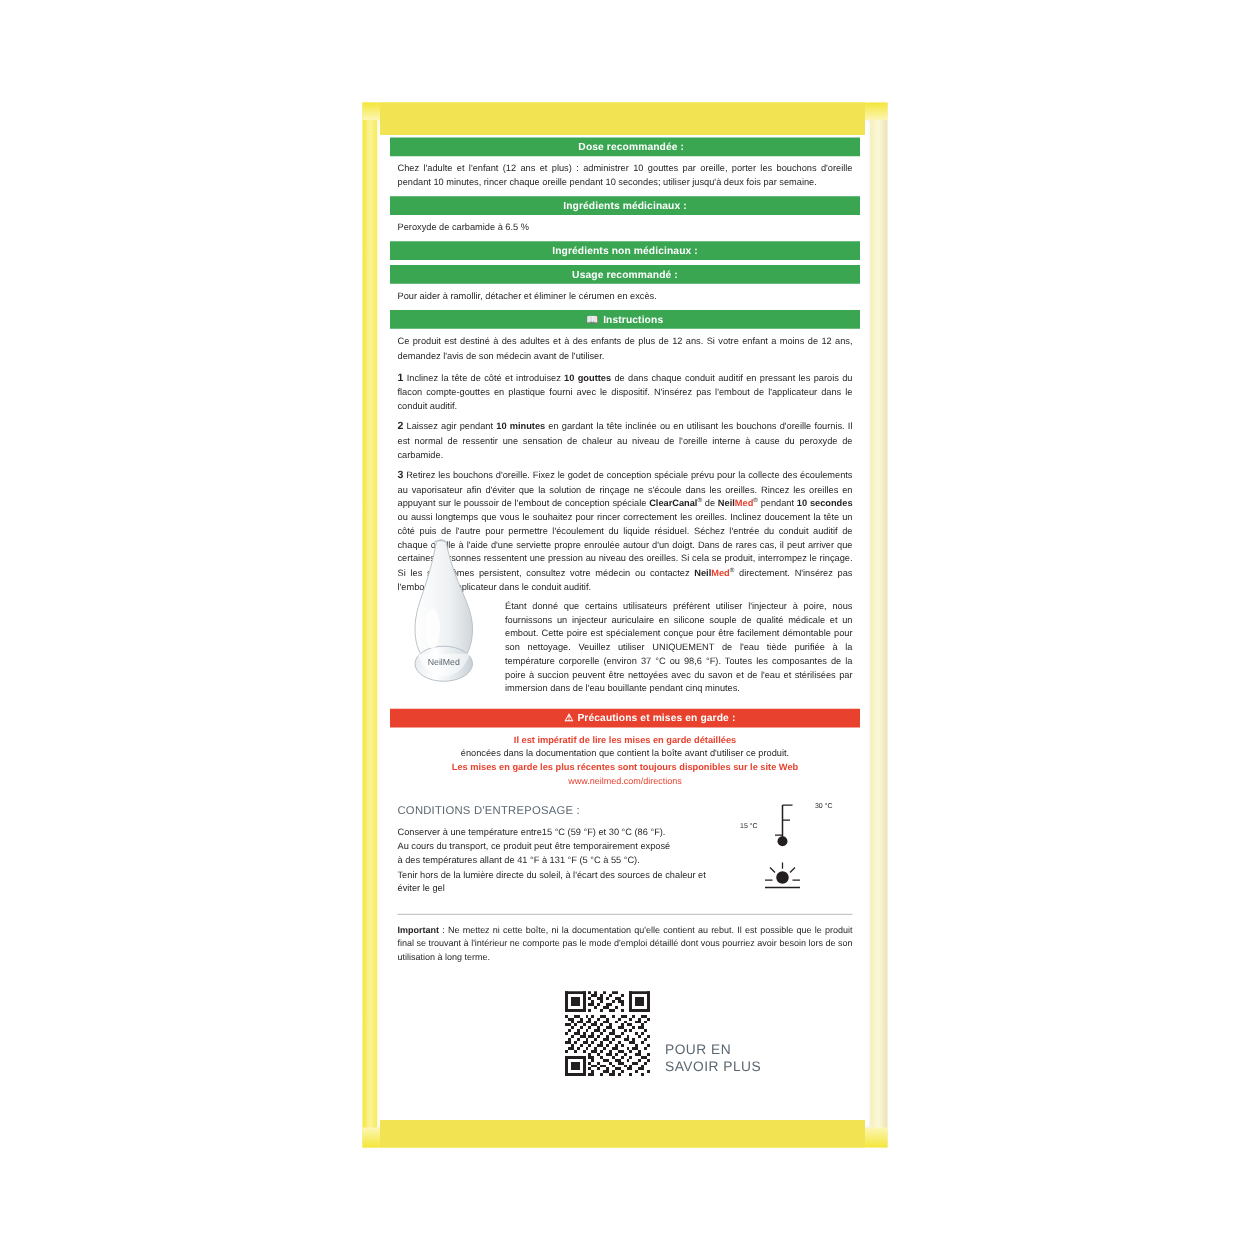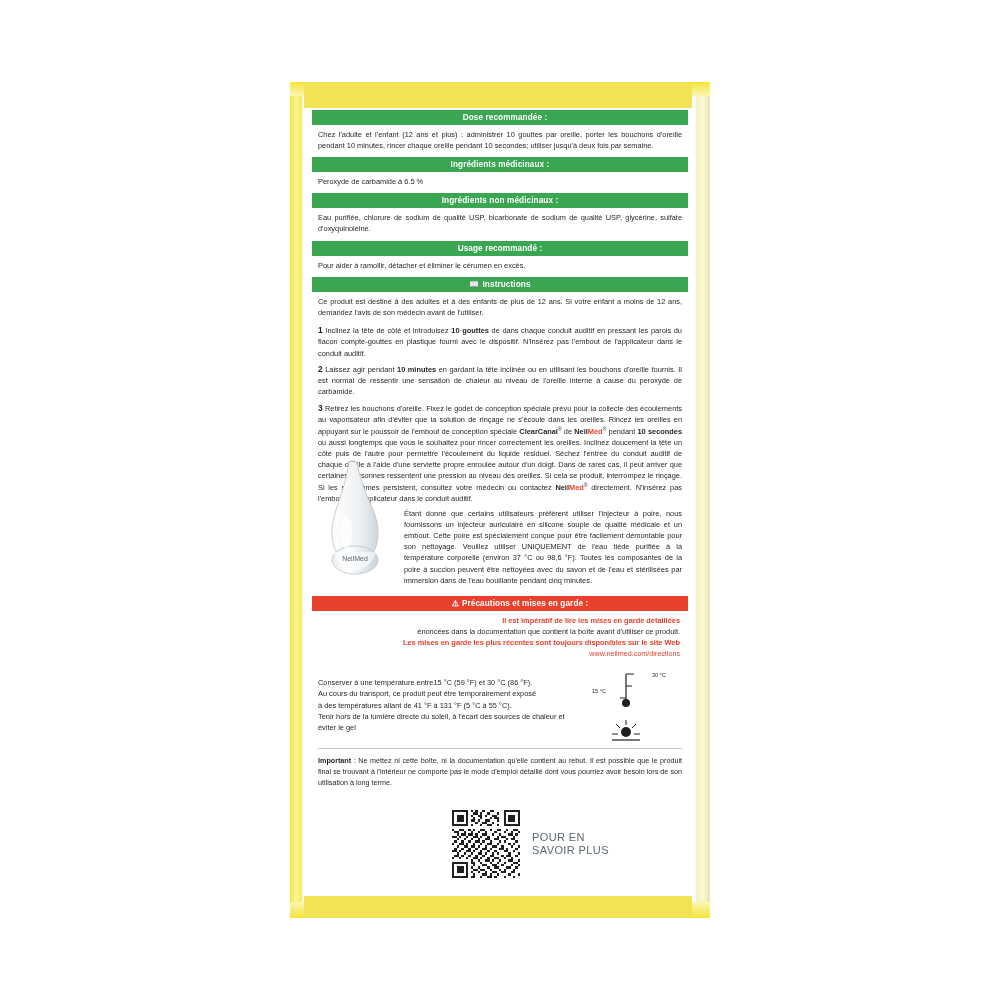--- a/index.html
+++ b/index.html
@@ -120,21 +120,21 @@
   .bottle {
     position: absolute;
     left: 4px;
     top: 62px;
     width: 78px;
     height: 120px;
   }
 
   
   .warn-block {
-    text-align: right;
+    text-align: center;
     padding: 4px 8px 2px;
   }
   .warn-red {
     color: #e8412e;
     font-size: 7.4px;
     font-weight: bold;
     line-height: 1.5;
   }
   .warn-dark {
     color: #231f20;
@@ -189,21 +189,21 @@
     line-height: 1.55;
     color: #231f20;
     padding: 6px 6px 0 6px;
     text-align: justify;
   }
   .important b { font-weight: bold; }
 
   
   .qr-row {
     display: flex;
-    align-items: center;
+    align-items: flex-end;
     gap: 12px;
     padding: 22px 6px 0 140px;
   }
   .qr {
     width: 68px;
     height: 68px;
     background: #ffffff;
   }
   .qr-label {
     color: #5b6770;
@@ -229,21 +229,20 @@
     <div class="bar first">Dose recommandée :</div>
     <div class="body-text">
       <b>Chez l'adulte et l'enfant (12 ans et plus) :</b>
       <span>administrer 10 gouttes par oreille, porter les bouchons d'oreille pendant 10 minutes, rincer chaque oreille pendant 10 secondes; utiliser jusqu'à deux fois par semaine.</span>
     </div>
 
     <div class="bar">Ingrédients médicinaux :</div>
     <div class="body-text">Peroxyde de carbamide à 6.5 %</div>
 
     <div class="bar">Ingrédients non médicinaux :</div>
-    <div class="body-text">Eau purifiée, chlorure de sodium de qualité USP, bicarbonate de sodium de qualité USP, glycérine, sulfate d'oxyquinoléine.</div>
 
     <div class="bar">Usage  recommandé :</div>
     <div class="body-text">Pour aider à ramollir, détacher et éliminer le cérumen en excès.</div>
 
     <div class="bar">
       <span class="bar-icon">📖</span><span>Instructions</span>
     </div>
     <div class="body-text">Ce produit est destiné à des adultes et à des enfants de plus de 12 ans. Si votre enfant a moins de 12 ans, demandez l'avis de son médecin avant de l'utiliser.</div>
 
     <div class="step">
@@ -292,20 +291,21 @@
     </div>
     <div class="warn-block">
       <div class="warn-red">Il est impératif de lire les mises en garde détaillées</div>
       <div class="warn-dark">énoncées dans la documentation que contient la boîte avant d'utiliser ce produit.</div>
       <div class="warn-red">Les mises en garde les plus récentes sont toujours disponibles sur le site Web</div>
       <div class="warn-link">www.neilmed.com/directions</div>
     </div>
 
     <div class="storage">
       <div class="storage-title">
+        <div>CONDITIONS D'ENTREPOSAGE :</div>
       </div>
       <div class="storage-text">
         <div>Conserver à une température entre15 °C (59 °F) et 30 °C (86 °F).</div>
         <div>Au cours du transport, ce produit peut être temporairement exposé</div>
         <div>à des températures allant de 41 °F à 131 °F (5 °C à 55 °C).</div>
         <div>Tenir hors de la lumière directe du soleil, à l'écart des sources de chaleur et éviter le gel</div>
       </div>
 
       <div class="storage-icons">
         

